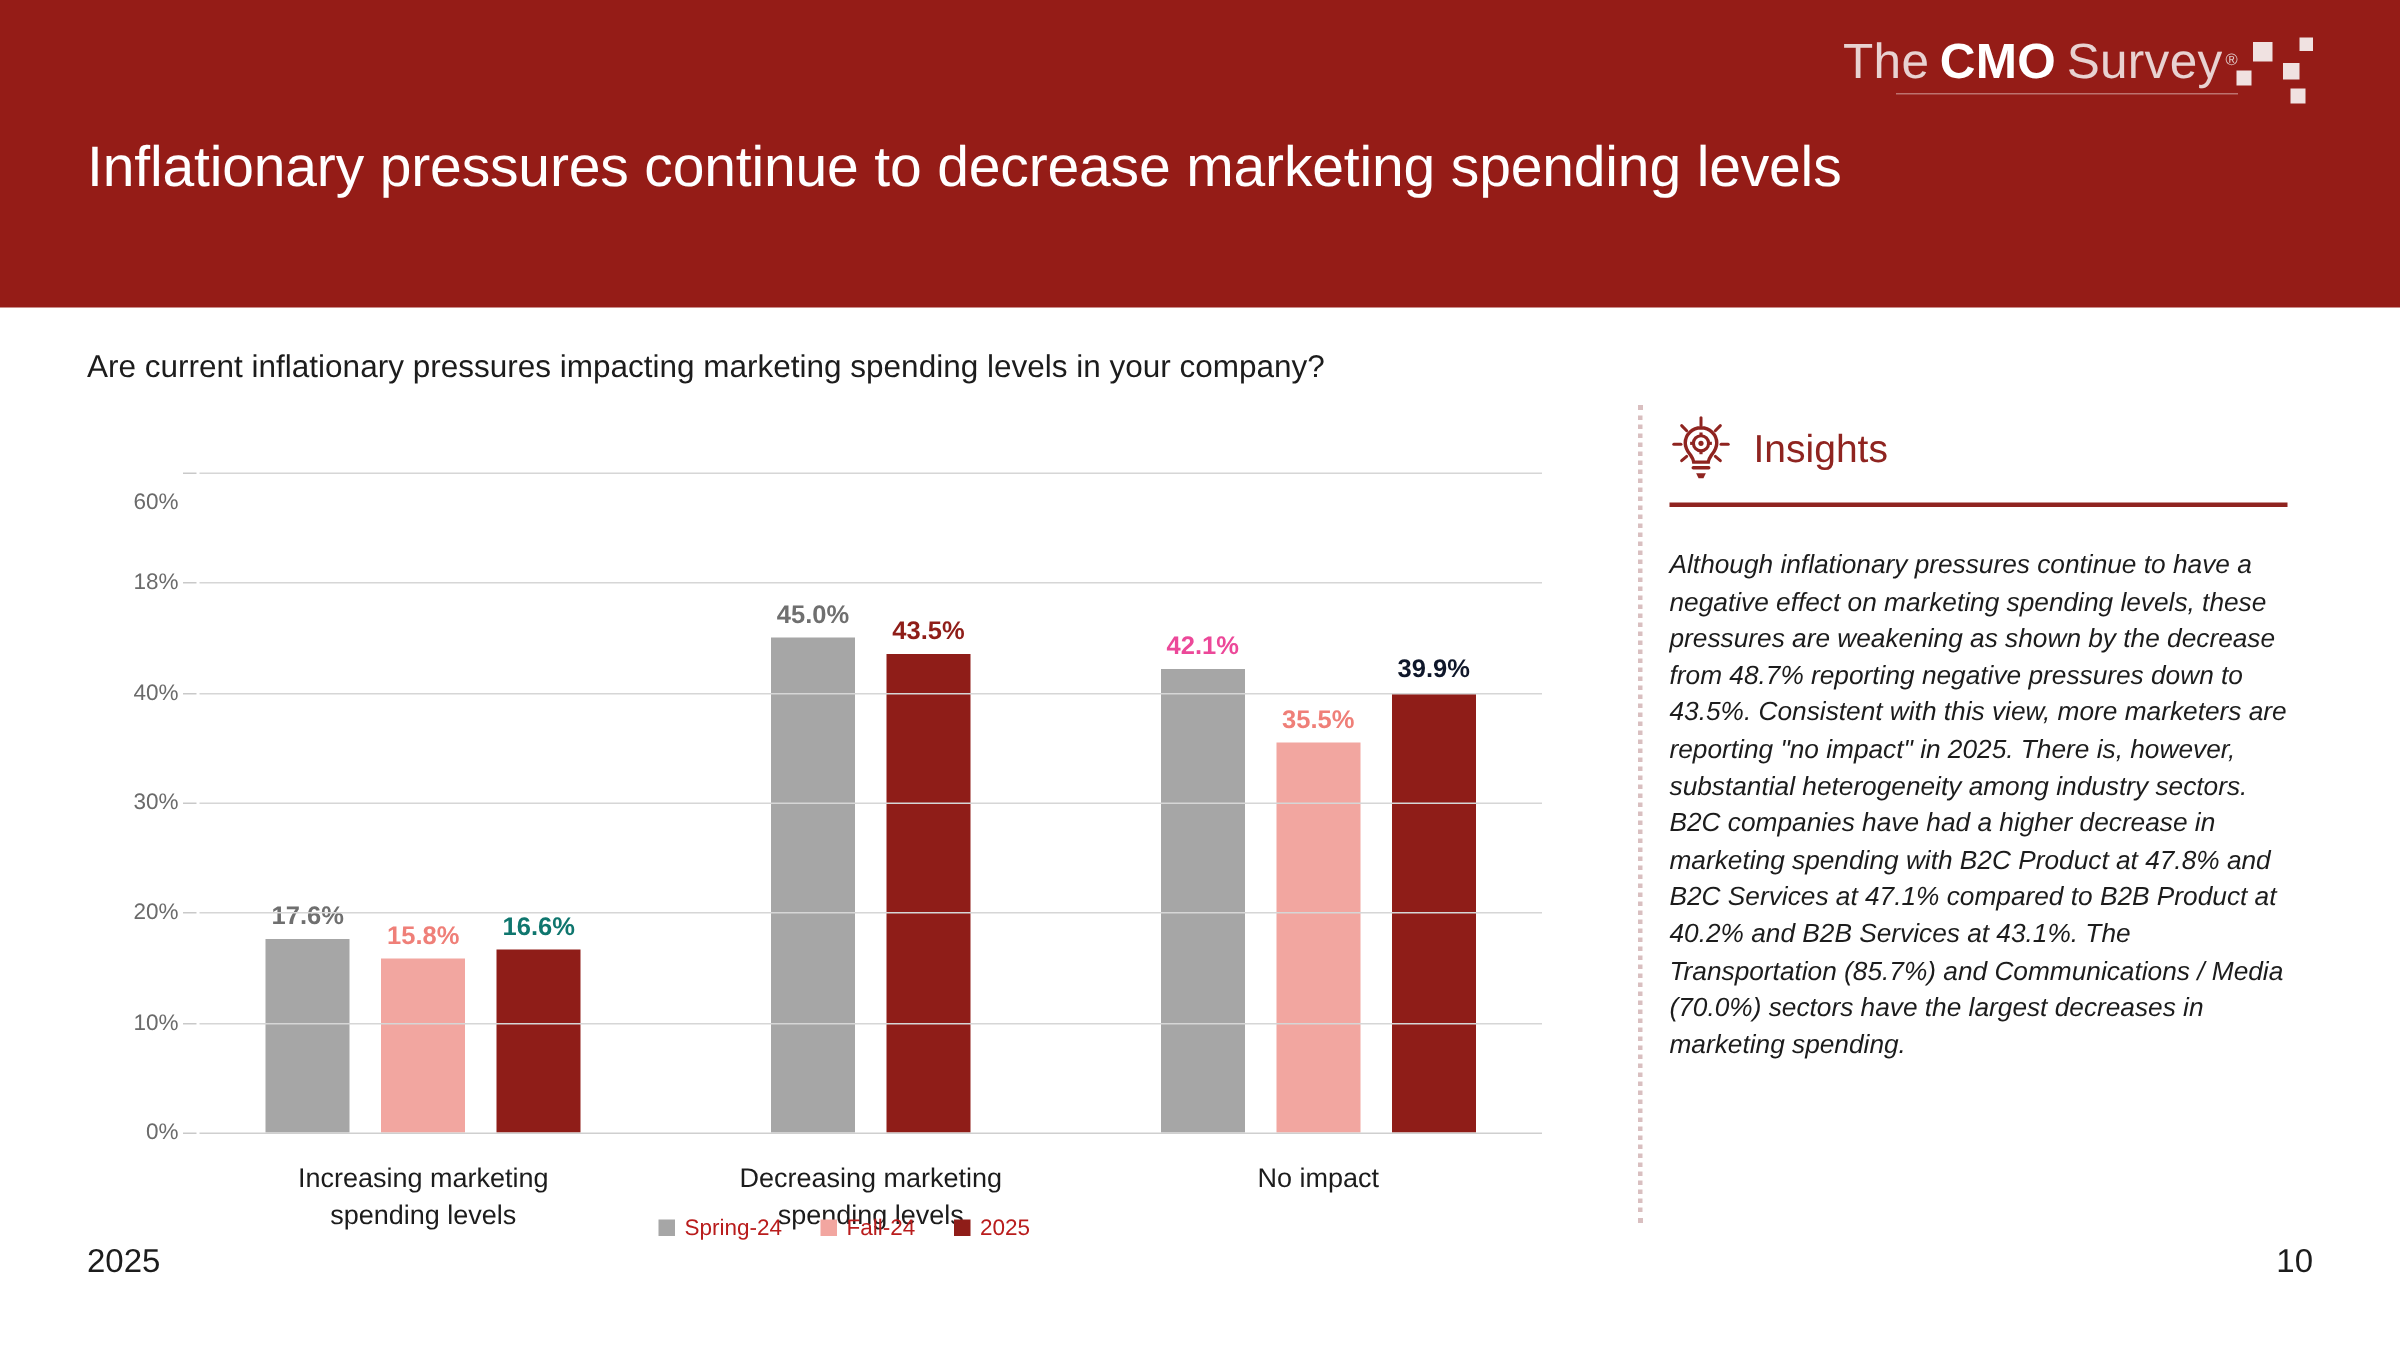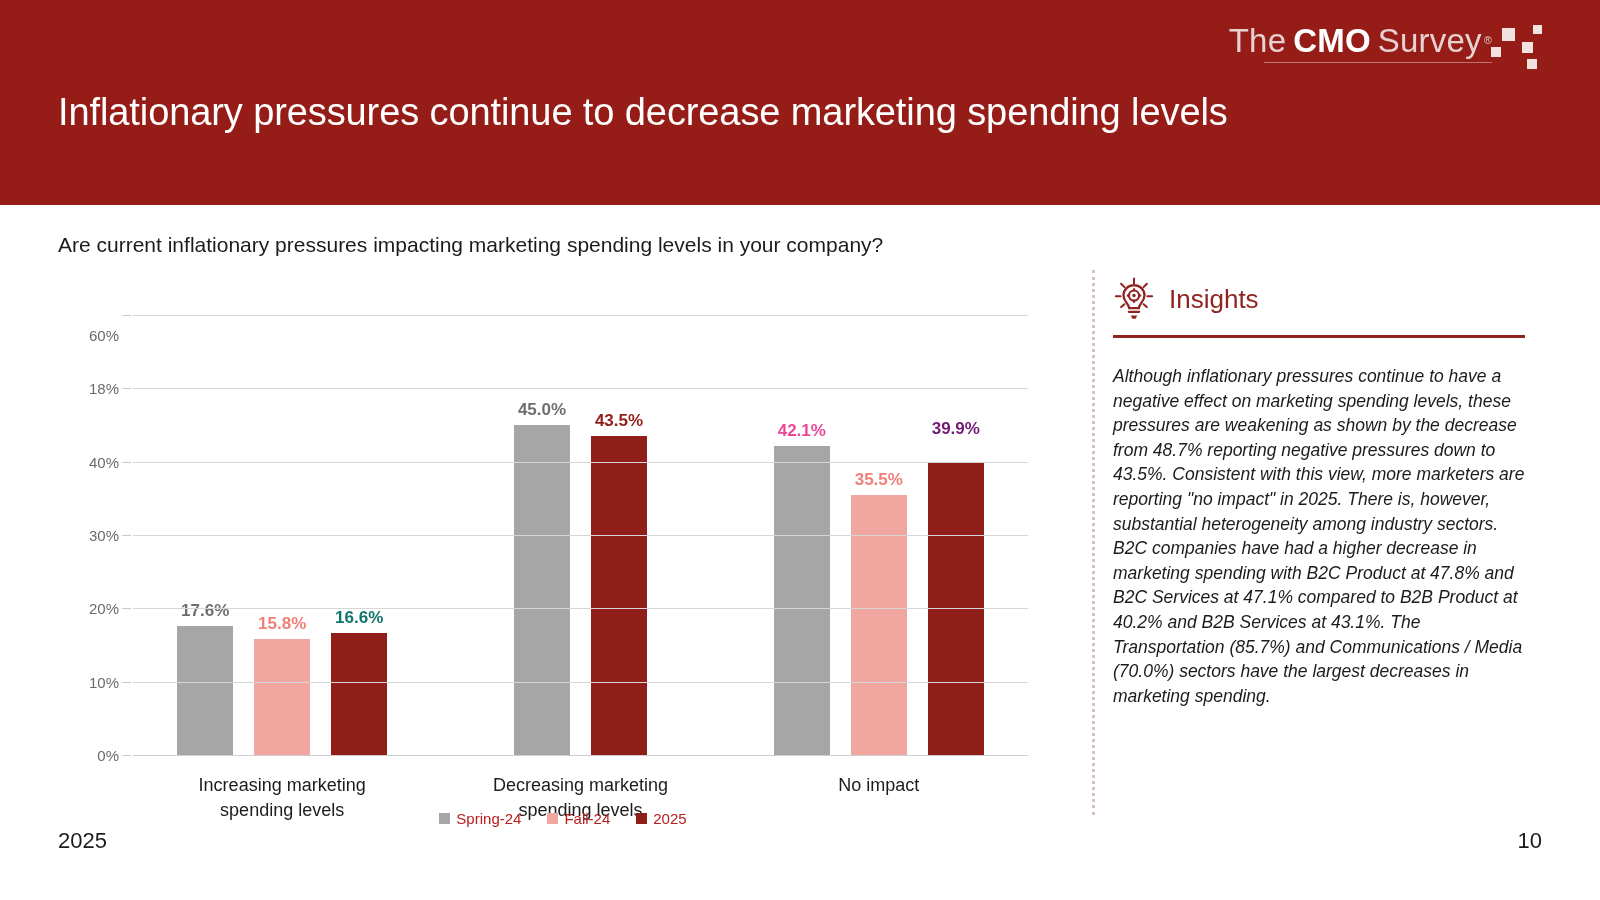--- a/index.html
+++ b/index.html
@@ -176,21 +176,21 @@
               <div class="bar-wrap">
                 <div class="bar" style="height: 308.733px; background: rgb(166, 166, 166);"></div>
                 <div class="bar-label" style="bottom: 313.733px; color: #ec4899;">42.1%</div>
               </div>
               <div class="bar-wrap">
                 <div class="bar" style="height: 260.333px; background: rgb(242, 166, 160);"></div>
                 <div class="bar-label" style="bottom: 265.333px; color: rgb(239, 127, 120);">35.5%</div>
               </div>
               <div class="bar-wrap">
                 <div class="bar" style="height: 292.6px; background: rgb(143, 29, 24);"></div>
-                <div class="bar-label" style="bottom: 316px; color: #701a75;">39.9%</div>
+                <div class="bar-label" style="bottom: 299px; color: #0f172a;">39.9%</div>
               </div>
             </div>
             <div class="cat-label">
               <div>No impact</div>
             </div>
           </div>
         </div>
     <div class="gridline" style="top: 0px;"></div>
         <div class="ytick" style="top: 0px; margin-top: 20px;">60%</div>
         <div class="ytickmark" style="top: 0px;"></div>

